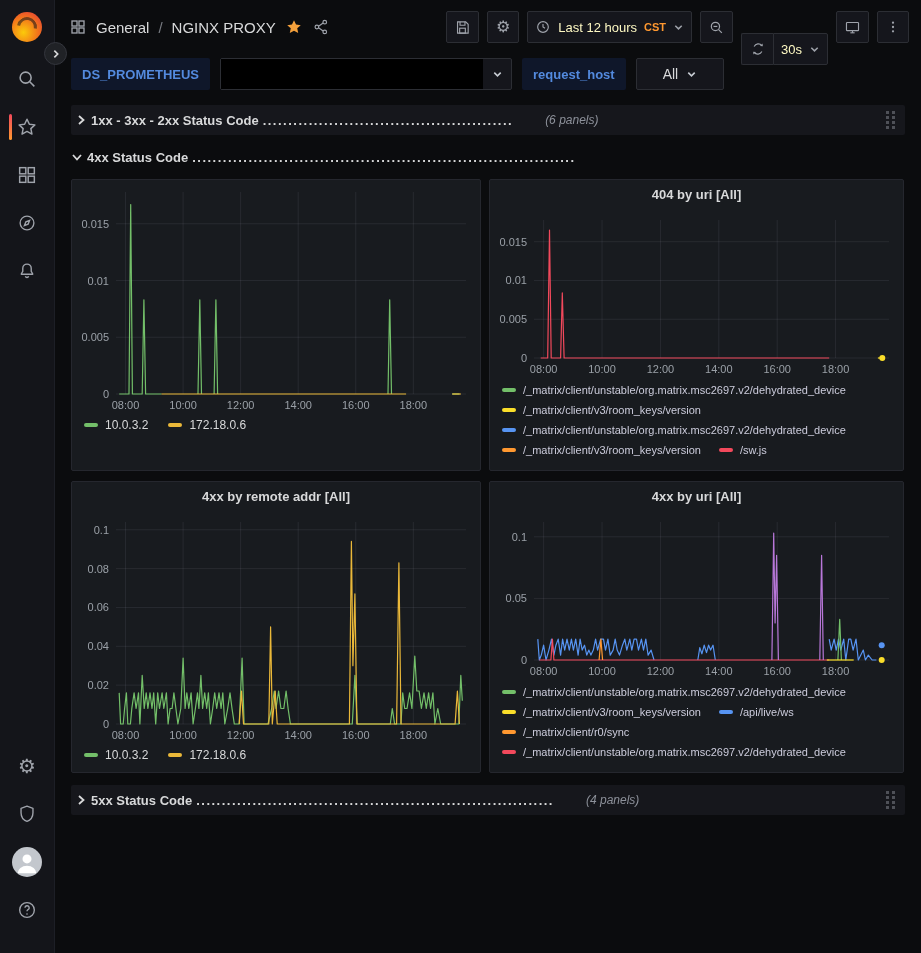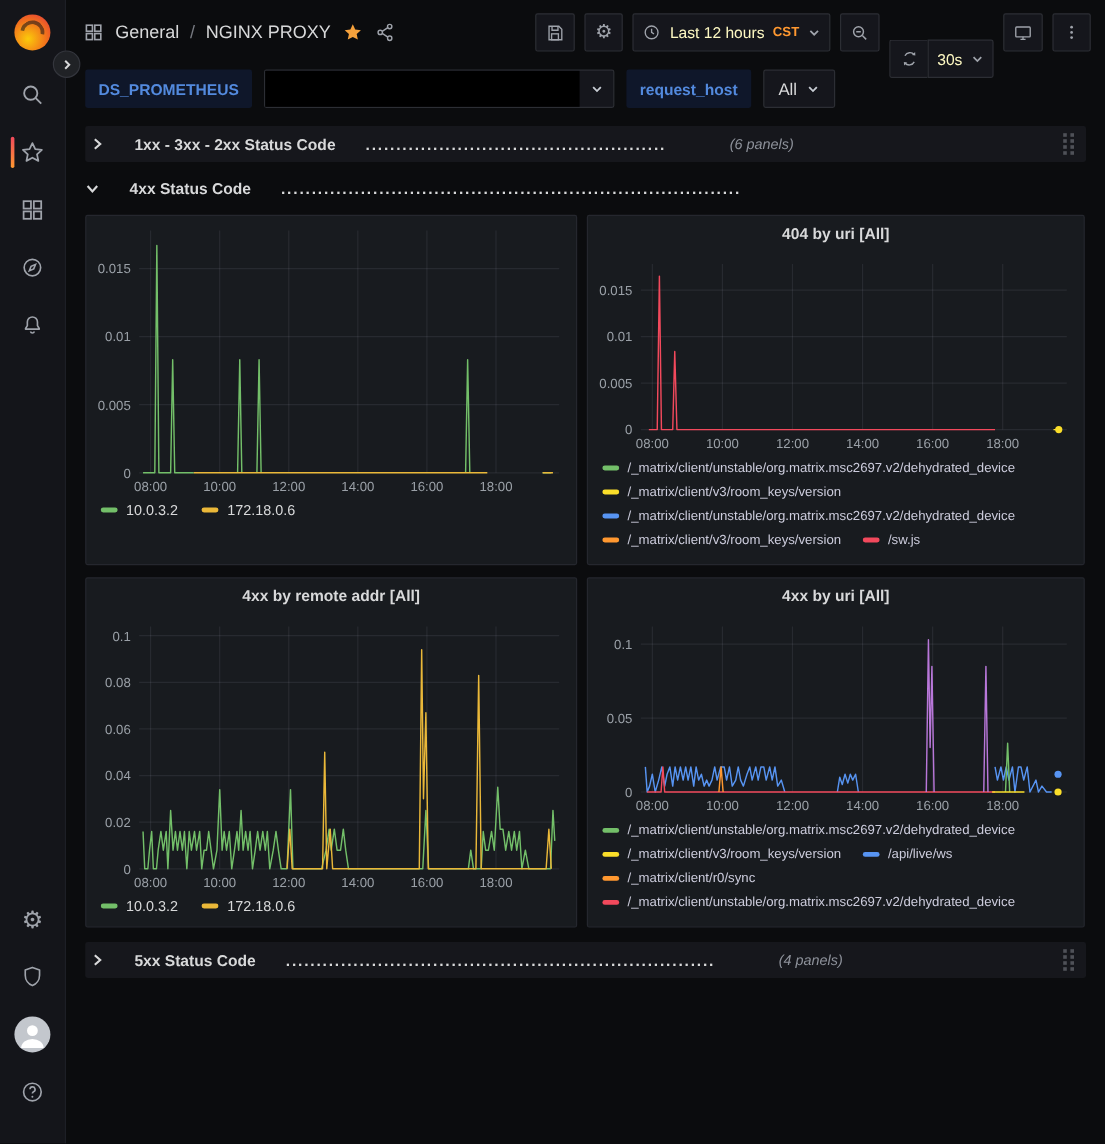--- a/index.html
+++ b/index.html
@@ -32,25 +32,25 @@
   .tgroup { display:flex;margin-top:44px; }
   .tgroup .tbtn:first-child { border-right:none; border-radius:2px 0 0 2px; }
   .tgroup .tbtn:last-child { border-radius:0 2px 2px 0; }
 
   
   .subbar { display:flex; align-items:center; gap:10px; padding:6px 16px 10px; }
   .var-label { height:32px; display:flex; align-items:center; padding:12px 11px; background:#0f172a; color:#538ade; font-size:13px; font-weight:bold; border-radius:2px; cursor:pointer; }
   .var-select { height:32px; display:flex; align-items:center; border:1px solid #2c2e34; border-radius:2px; background:#15161c; cursor:pointer; }
   .redacted { width:262px; height:30px; background:#000; }
   .chev-cell { width:28px; display:flex; align-items:center; justify-content:center; color:#9fa3ab; }
-  .all-select { padding:0 12px; gap:8px; color:#d8d9da; font-size:14px; }
+  .all-select { padding:0 26px; gap:8px; color:#d8d9da; font-size:14px; }
 
   
   .dash { flex:1; padding:2px 16px 0; overflow:hidden; }
-  .row-head { height:30px; display:flex; align-items:center; gap:25px; margin:3px 0 7px; font-size:13px; font-weight:bold; color:#d8d9da; cursor:pointer; border-radius:2px; }
+  .row-head { height:30px; display:flex; align-items:center; gap:4px; margin:3px 0 7px; font-size:13px; font-weight:bold; color:#d8d9da; cursor:pointer; border-radius:2px; }
   .row-head.collapsed { background:#16171c; padding:0 6px 0 4px; }
   .row-head .dots { letter-spacing:1.5px; overflow:hidden; white-space:nowrap; max-width:420px; }
   .row-count { font-style:italic; font-weight:normal; color:#8d919a; font-size:12px; margin-left:28px; white-space:nowrap; }
   .drag { margin-left:auto; display:grid; grid-template-columns:repeat(2,3px); grid-auto-rows:3px; gap:2px 3px; padding-right:4px; }
   .drag i { background:#4f5158; }
 
   .grid { display:grid; grid-template-columns:410px 415px; gap:10px 8px; margin-bottom:12px; }
   .panel { background:#181b1f; border:1px solid #25272e; border-radius:2px; height:292px; display:flex; flex-direction:column; overflow:hidden; }
   .ptitle { height:28px; flex:none; display:flex; align-items:center; justify-content:center; font-size:13px; font-weight:bold; color:#d8d9da; cursor:pointer; }
   .chart-host { padding:0 4px; flex:none; }

